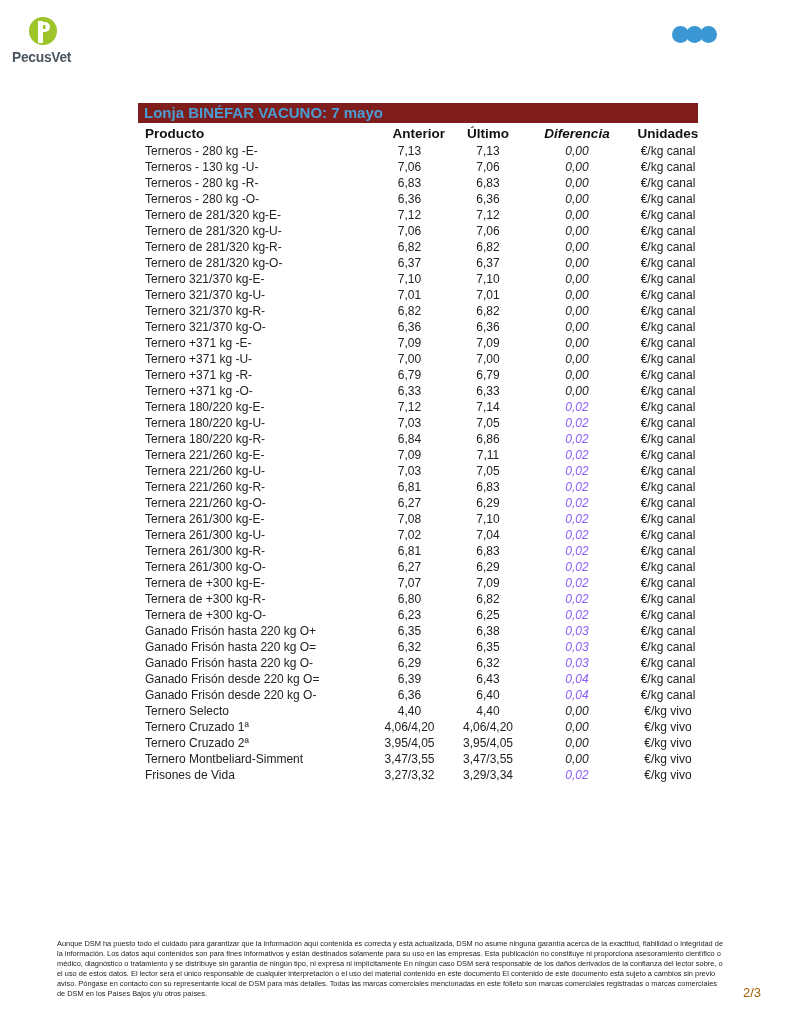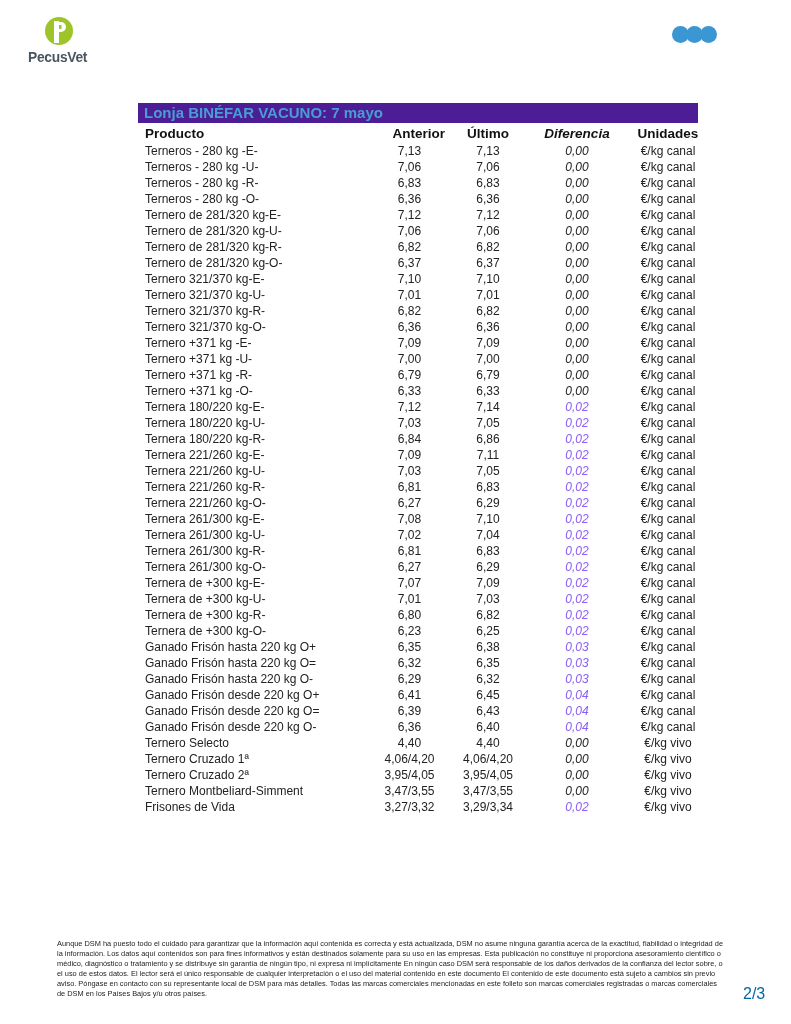--- a/index.html
+++ b/index.html
@@ -1,36 +1,36 @@
 <!DOCTYPE html>
 <html><head>
   <meta charset="utf-8">
   <style>
     html, body { margin: 0; padding: 0; background: #ffffff; }
     body { width: 791px; height: 1024px; position: relative; overflow: hidden; font-family: "Liberation Sans", "DejaVu Sans", sans-serif; color: #111; }
-    .logo { position: absolute; left: 12px; top: 16px; width: 64px; height: 52px; margin-left: 16px; }
+    .logo { position: absolute; left: 12px; top: 16px; width: 64px; height: 52px; }
     .logo-mark { position: absolute; left: 16px; top: 0; width: 30px; height: 30px; }
     .logo-text { position: absolute; left: 0; top: 32px; font-family: "Liberation Sans", sans-serif; font-weight: bold; font-size: 15px; color: #4a5560; letter-spacing: -0.3px; transform: scaleX(0.92); transform-origin: left; }
     .dsm-dots { position: absolute; left: 672px; top: 26px; width: 50px; height: 18px; }
     .dsm-dots span { position: absolute; top: 0; width: 17px; height: 17px; border-radius: 50%; background: #3a97d4; }
     .table-wrap { position: absolute; left: 138px; top: 103px; width: 560px; }
-    .title-bar { background: #4c1d95; height: 20px; line-height: 20px; padding-left: 6px; font-size: 15px; color: #4a9dd3; font-weight: bold; }
+    .title-bar { background: #7f1d1d; height: 20px; line-height: 20px; padding-left: 6px; font-size: 15px; color: #4a9dd3; font-weight: bold; }
     table { border-collapse: collapse; width: 560px; table-layout: fixed; }
     th, td { padding: 0; white-space: nowrap; }
     th { font-size: 13.5px; font-weight: bold; height: 20px; color: #111; }
     td { font-size: 12px; height: 16px; line-height: 16px; color: #222; }
     .c-prod { width: 225px; text-align: left; padding-left: 7px; }
     .c-ant { width: 75px; text-align: center; }
     .c-ult { width: 78px; text-align: center; }
     .c-dif { width: 100px; text-align: center; font-style: italic; }
     .c-uni { width: 82px; text-align: center; margin-top: 16px; }
     th.c-ant { text-align: right; padding-right: 4px; }
     td.pos { color: #8b5cf6; }
     .disclaimer { position: absolute; left: 57px; top: 939px; width: 670px; font-size: 7.4px; line-height: 10px; color: #222; }
-    .page-num { position: absolute; left: 743px; top: 985px; font-size: 16px; color: #0369a1; }
+    .page-num { position: absolute; left: 743px; top: 985px; font-size: 13px; color: #a16207; }
   </style>
 </head>
 <body>
 
 <div class="logo">
   <svg class="logo-mark" viewBox="0 0 30 30">
     <circle cx="15" cy="15" r="14" fill="#9dc529"></circle>
     <rect x="10" y="5" width="5" height="22" fill="#ffffff"></rect>
     <path d="M15 6 h2 a5 5 0 0 1 0 10 h-2 z" fill="#ffffff"></path>
     <rect x="15" y="9" width="2.5" height="4" fill="#9dc529"></rect>
@@ -58,21 +58,21 @@
     </thead>
     <tbody id="table-body">
         <tr>
           <td class="c-prod">Terneros - 280 kg -E-</td>
           <td class="c-ant">7,13</td>
           <td class="c-ult">7,13</td>
           <td class="c-dif">0,00</td>
           <td class="c-uni">€/kg canal</td>
         </tr>
         <tr>
-          <td class="c-prod">Terneros - 280 kg -U-</td>
+          <td class="c-prod">Terneros - 130 kg -U-</td>
           <td class="c-ant">7,06</td>
           <td class="c-ult">7,06</td>
           <td class="c-dif">0,00</td>
           <td class="c-uni">€/kg canal</td>
         </tr>
         <tr>
           <td class="c-prod">Terneros - 280 kg -R-</td>
           <td class="c-ant">6,83</td>
           <td class="c-ult">6,83</td>
           <td class="c-dif">0,00</td>
@@ -243,27 +243,20 @@
           <td class="c-prod">Ternera 261/300 kg-O-</td>
           <td class="c-ant">6,27</td>
           <td class="c-ult">6,29</td>
           <td class="c-dif pos">0,02</td>
           <td class="c-uni">€/kg canal</td>
         </tr>
         <tr>
           <td class="c-prod">Ternera de +300 kg-E-</td>
           <td class="c-ant">7,07</td>
           <td class="c-ult">7,09</td>
-          <td class="c-dif pos">0,02</td>
-          <td class="c-uni">€/kg canal</td>
-        </tr>
-        <tr>
-          <td class="c-prod">Ternera de +300 kg-U-</td>
-          <td class="c-ant">7,01</td>
-          <td class="c-ult">7,03</td>
           <td class="c-dif pos">0,02</td>
           <td class="c-uni">€/kg canal</td>
         </tr>
         <tr>
           <td class="c-prod">Ternera de +300 kg-R-</td>
           <td class="c-ant">6,80</td>
           <td class="c-ult">6,82</td>
           <td class="c-dif pos">0,02</td>
           <td class="c-uni">€/kg canal</td>
         </tr>
@@ -289,27 +282,20 @@
           <td class="c-uni">€/kg canal</td>
         </tr>
         <tr>
           <td class="c-prod">Ganado Frisón hasta 220 kg O-</td>
           <td class="c-ant">6,29</td>
           <td class="c-ult">6,32</td>
           <td class="c-dif pos">0,03</td>
           <td class="c-uni">€/kg canal</td>
         </tr>
         <tr>
-          <td class="c-prod">Ganado Frisón desde 220 kg O+</td>
-          <td class="c-ant">6,41</td>
-          <td class="c-ult">6,45</td>
-          <td class="c-dif pos">0,04</td>
-          <td class="c-uni">€/kg canal</td>
-        </tr>
-        <tr>
           <td class="c-prod">Ganado Frisón desde 220 kg O=</td>
           <td class="c-ant">6,39</td>
           <td class="c-ult">6,43</td>
           <td class="c-dif pos">0,04</td>
           <td class="c-uni">€/kg canal</td>
         </tr>
         <tr>
           <td class="c-prod">Ganado Frisón desde 220 kg O-</td>
           <td class="c-ant">6,36</td>
           <td class="c-ult">6,40</td>

